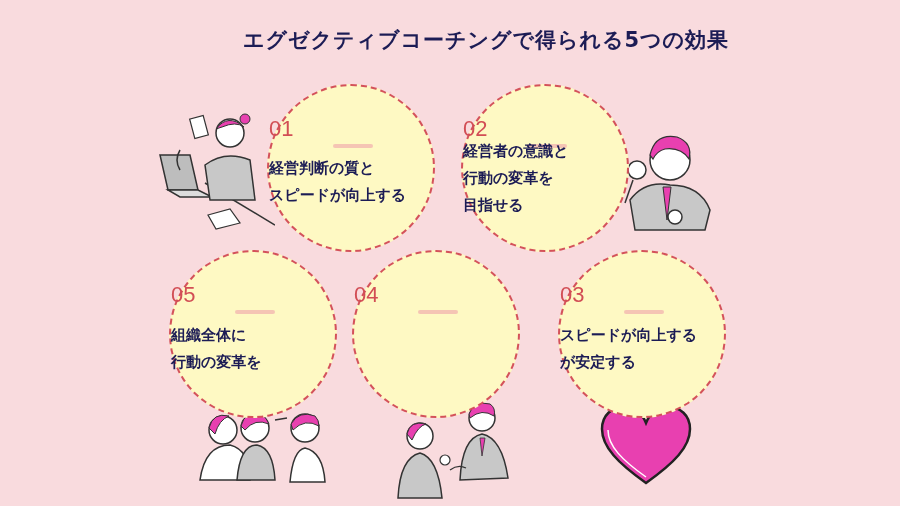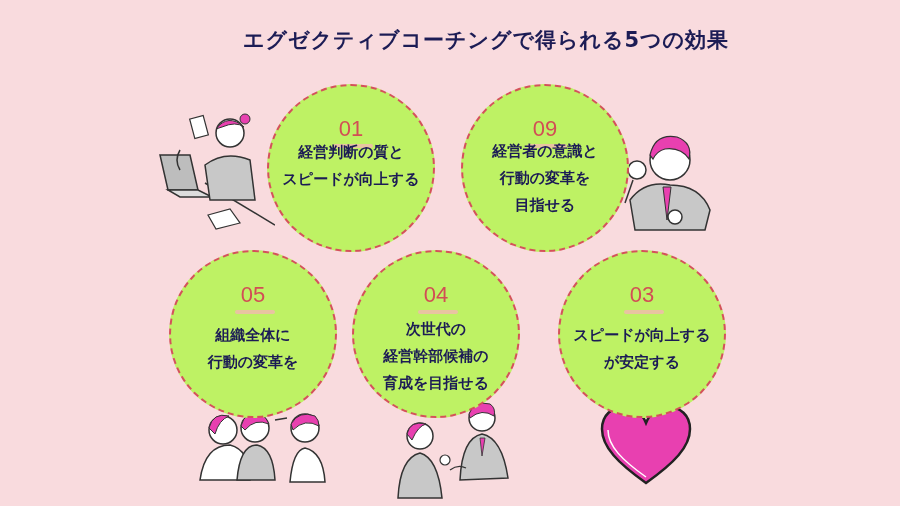--- a/index.html
+++ b/index.html
@@ -1,18 +1,18 @@
 <!DOCTYPE html>
 <html><head>
 <meta charset="utf-8">
 <style>
   html, body { margin:0; padding:0; }
   body { width:900px; height:506px; background:#f9dbde; position:relative; overflow:hidden; font-family:"DejaVu Sans", sans-serif; }
   .title { position:absolute; left:0; top:26px; width:900px; text-align:center; font-size:21px; font-weight:bold; color:#1c1c55; letter-spacing:1px;margin-left:36px; }
-  .circle { position:absolute; width:168px; height:168px; border-radius:50%; background:#bef264; border:2.5px dashed #d4525a; box-sizing:border-box; text-align:center; }
+  .circle { position:absolute; width:168px; height:168px; border-radius:50%; background:#fef9c3; border:2.5px dashed #d4525a; box-sizing:border-box; }
   .num { position:absolute; left:0; right:0; top:30px; font-size:22px; color:#d24e55; font-family:"Liberation Sans", sans-serif; }
   .num-underline { position:absolute; left:64px; top:58px; width:40px; height:4px; background:#f3b8b0; border-radius:2px; opacity:0.8; }
   .label { position:absolute; left:0; right:0; font-size:15px; font-weight:bold; color:#1c1c55; line-height:27px; white-space:pre-line; }
   .illus { position:absolute; }
 </style>
 </head>
 <body>
 
 <div class="title">エグゼクティブコーチングで得られる5つの効果</div>
 
@@ -68,45 +68,42 @@
 </svg>
 
 <svg class="illus" style="left:598px;top:405px" width="96" height="82" viewBox="0 0 96 82">
   <path d="M48 78 C20 58 4 42 4 24 C4 10 14 2 26 2 C36 2 44 8 48 18 C52 8 60 2 70 2 C82 2 92 10 92 24 C92 42 76 58 48 78 Z" fill="#e840b0" stroke="#222" stroke-width="2.5"></path>
   <path d="M48 72 C24 55 10 41 10 25" fill="none" stroke="#fff" stroke-width="1.5"></path>
 </svg>
 
 <div class="circle" style="left:267px;top:84px">
   <div class="num">01</div>
   <div class="num-underline"></div>
-  <div class="label" style="top:53px">経営判断の質と
+  <div class="label" style="top:69px">経営判断の質と
 スピードが向上する</div>
 </div>
 
 <div class="circle" style="left:461px;top:84px">
-  <div class="num">09</div>
+  <div class="num">02</div>
   <div class="num-underline"></div>
   <div class="label" style="top:52px">経営者の意識と
 行動の変革を
 目指せる</div>
 </div>
 
 <div class="circle" style="left:169px;top:250px">
   <div class="num">05</div>
   <div class="num-underline"></div>
   <div class="label" style="top:70px">組織全体に
 行動の変革を</div>
 </div>
 
 <div class="circle" style="left:352px;top:250px">
   <div class="num">04</div>
   <div class="num-underline"></div>
-  <div class="label" style="top:64px">次世代の
-経営幹部候補の
-育成を目指せる</div>
 </div>
 
 <div class="circle" style="left:558px;top:250px">
   <div class="num">03</div>
   <div class="num-underline"></div>
   <div class="label" style="top:70px">スピードが向上する
 が安定する</div>
 </div>
 
 </body></html>

